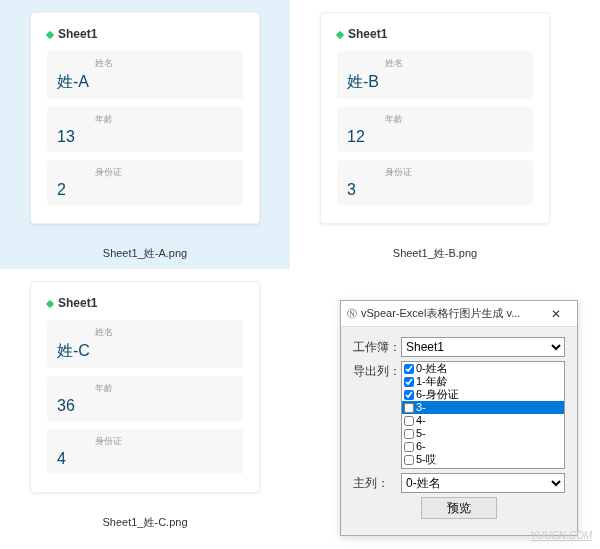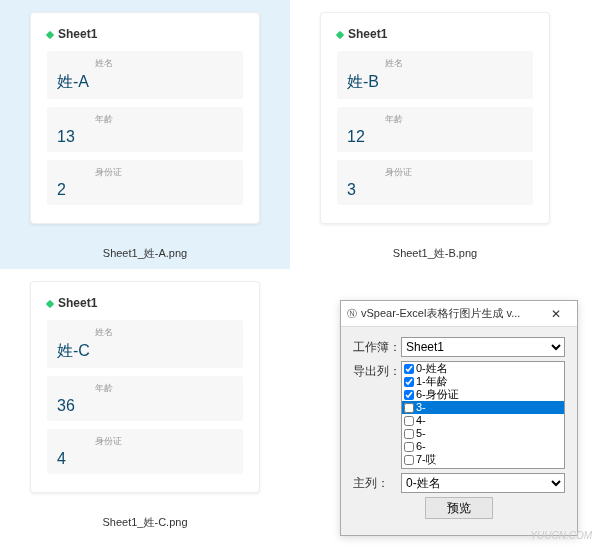--- a/index.html
+++ b/index.html
@@ -149,34 +149,35 @@
       color: #fff;
     }
     .lb-item input[type=checkbox] {
       width: 10px;
       height: 10px;
       margin-right: 2px;
     }
     .preview-btn {
       display: block;
       margin: 4px auto 0;
-      width: 68px;
+      width: 76px;
       height: 22px;
       font-size: 12px;
       background: #e8e8e8;
       border: 1px solid #bbb;
       cursor: pointer;
     }
     .watermark {
       position: absolute;
       right: 8px;
       bottom: 8px;
       font-size: 10px;
       color: #ccc;
       font-style: italic;
+      text-decoration: underline;
     }
   </style>
 </head>
 <body>
 
 <div class="thumb-area" id="thumb-area">
     <div class="thumb-cell selected">
       <div class="card">
         <div class="card-title"><span class="dot"></span>Sheet1</div>
         <div class="field">
@@ -274,21 +275,21 @@
             <div class="lb-item">
               <input type="checkbox" style="">
               <span>5-</span>
             </div>
             <div class="lb-item">
               <input type="checkbox" style="">
               <span>6-</span>
             </div>
             <div class="lb-item">
               <input type="checkbox" style="">
-              <span>7-哎</span>
+              <span>5-哎</span>
             </div>
           </div>
       </div>
     </div>
     <div class="row">
       <div class="row-label">主列：</div>
       <div class="row-ctrl">
         <select>
           <option>0-姓名</option>
         </select>

